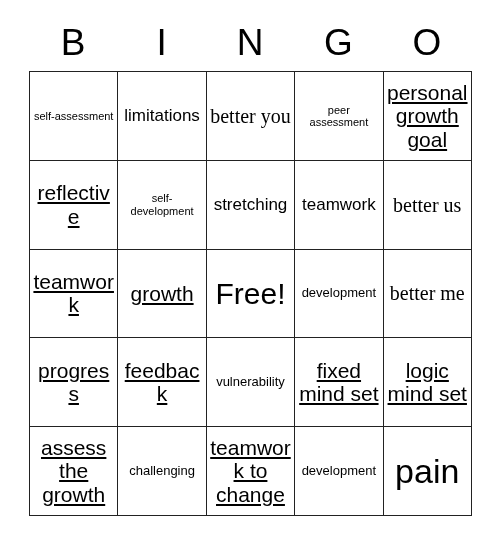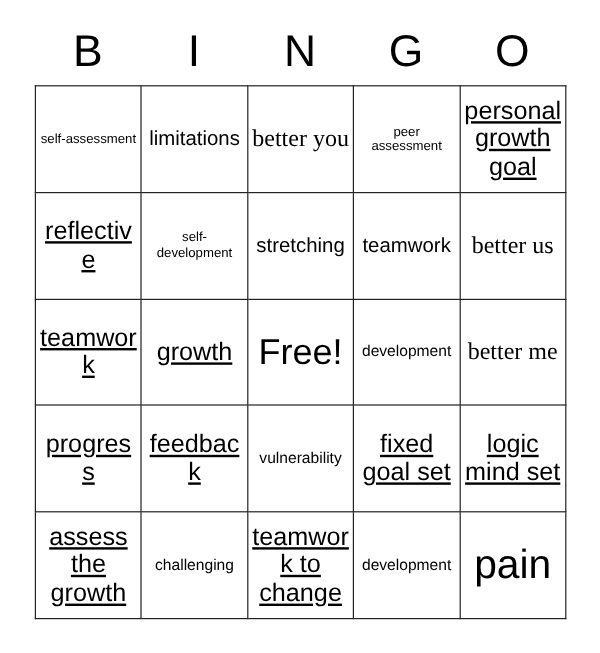--- a/index.html
+++ b/index.html
@@ -98,21 +98,21 @@
         <td class="sz-l">teamwork</td>
         <td class="sz-l">growth</td>
         <td class="sz-xxl">Free!</td>
         <td class="sz-s">development</td>
         <td class="sz-xl">better me</td>
       </tr>
       <tr>
         <td class="sz-l">progress</td>
         <td class="sz-l">feedback</td>
         <td class="sz-s">vulnerability</td>
-        <td class="sz-l">fixed goal set</td>
+        <td class="sz-l">fixed mind set</td>
         <td class="sz-l">logic mind set</td>
       </tr>
       <tr>
         <td class="sz-l">assess the growth</td>
         <td class="sz-s">challenging</td>
         <td class="sz-l">teamwork to change</td>
         <td class="sz-s">development</td>
         <td class="sz-huge">pain</td>
       </tr>
     </tbody>

